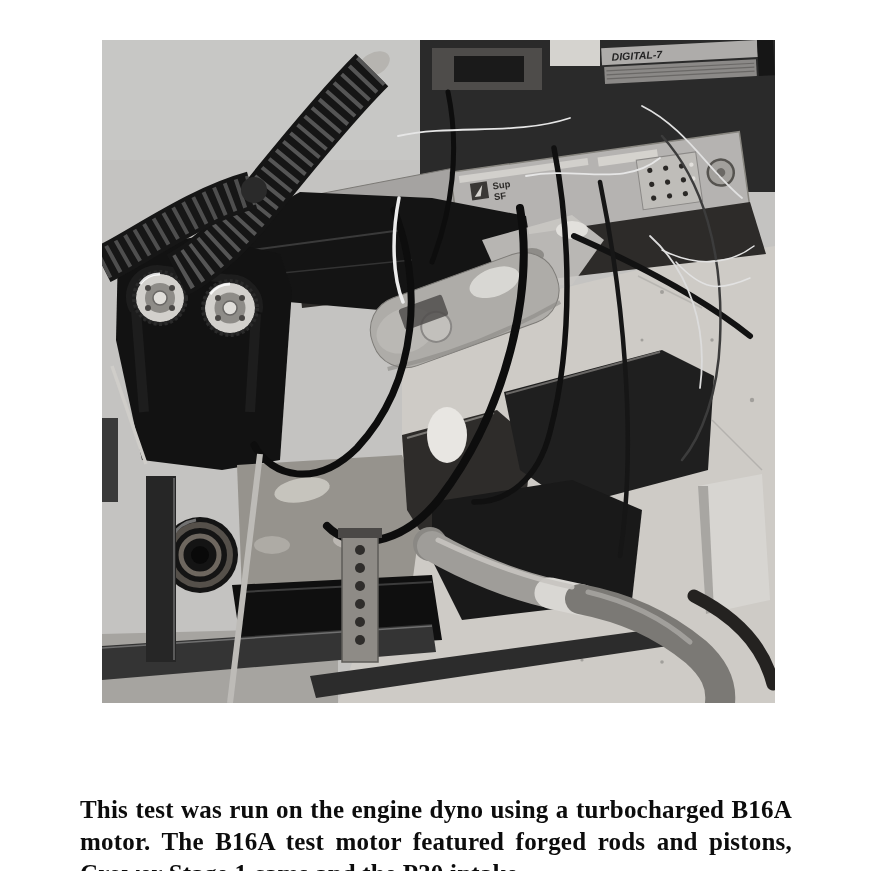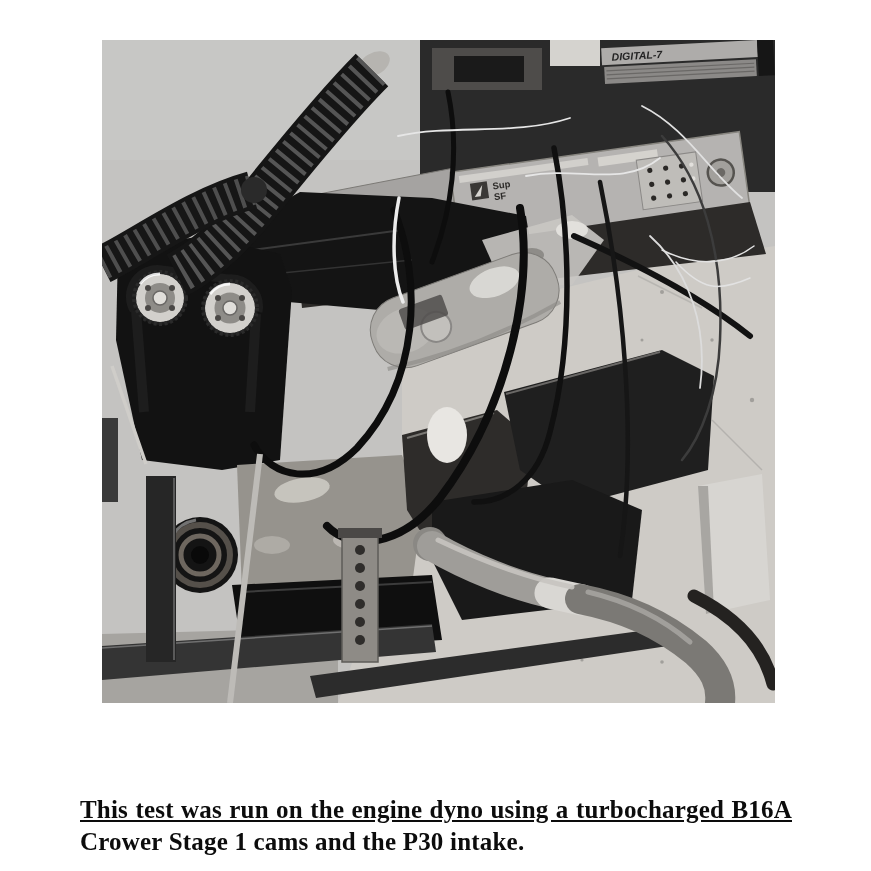--- a/index.html
+++ b/index.html
@@ -29,21 +29,20 @@
     color: #0c0c0c;
     font-size: 25px;
     font-weight: bold;
     line-height: 32px;
     letter-spacing: 0.2px;
   }
   .caption .jline {
     text-align: justify;
     text-align-last: justify;
     white-space: nowrap;
-    text-decoration: underline;
   }
   .caption .lastline { text-align: left; }
   text.equip-label {
     font-family: "Liberation Sans", sans-serif;
     font-weight: bold;
   }
 </style>
 </head>
 <body>
 
@@ -270,16 +269,17 @@
         <path d="M 336,500 C 380,521 430,539 470,547" stroke="#c6c4c0" stroke-width="5" opacity="0.9"></path>
         <path d="M 486,552 C 528,562 560,578 588,602" stroke="#a5a3a0" stroke-width="5" opacity="0.9"></path>
         <path d="M 592,556 C 636,578 662,608 671,644" stroke="#242220" stroke-width="13"></path>
       </g>
 
     </svg>
   </figure>
 
   <p class="caption">
     <span class="jline" style="display:block">This test was run on the engine dyno using a turbocharged B16A</span>
+    <span class="jline" style="display:block">motor. The B16A test motor featured forged rods and pistons,</span>
     <span class="lastline" style="display:block">Crower Stage 1 cams and the P30 intake.</span>
   </p>
 
 </div>
 
 </body></html>

